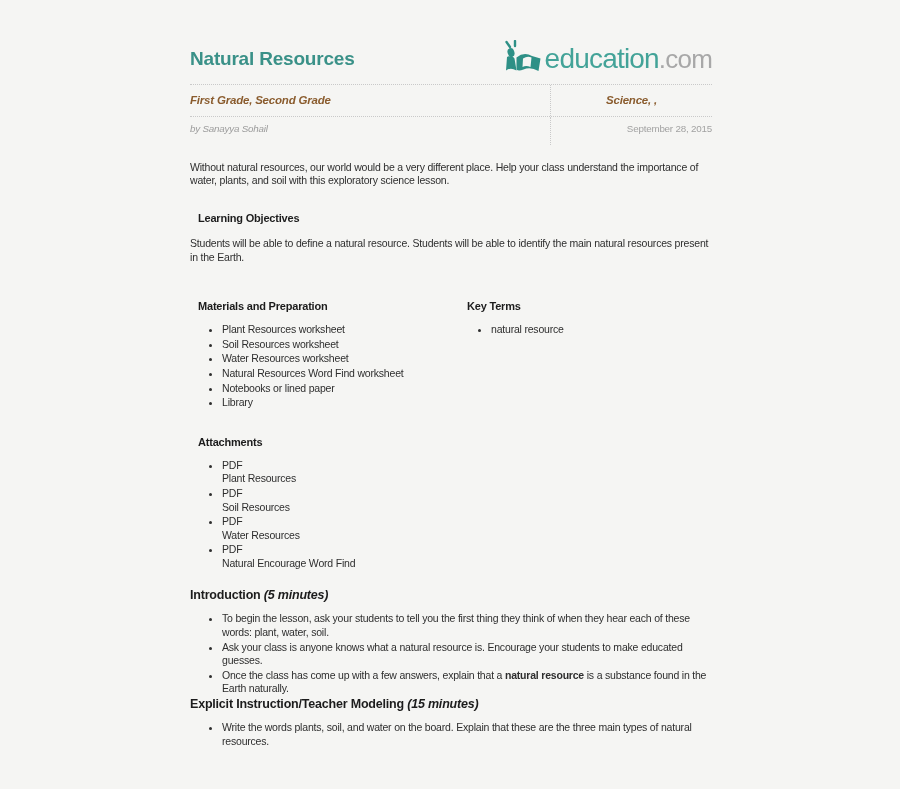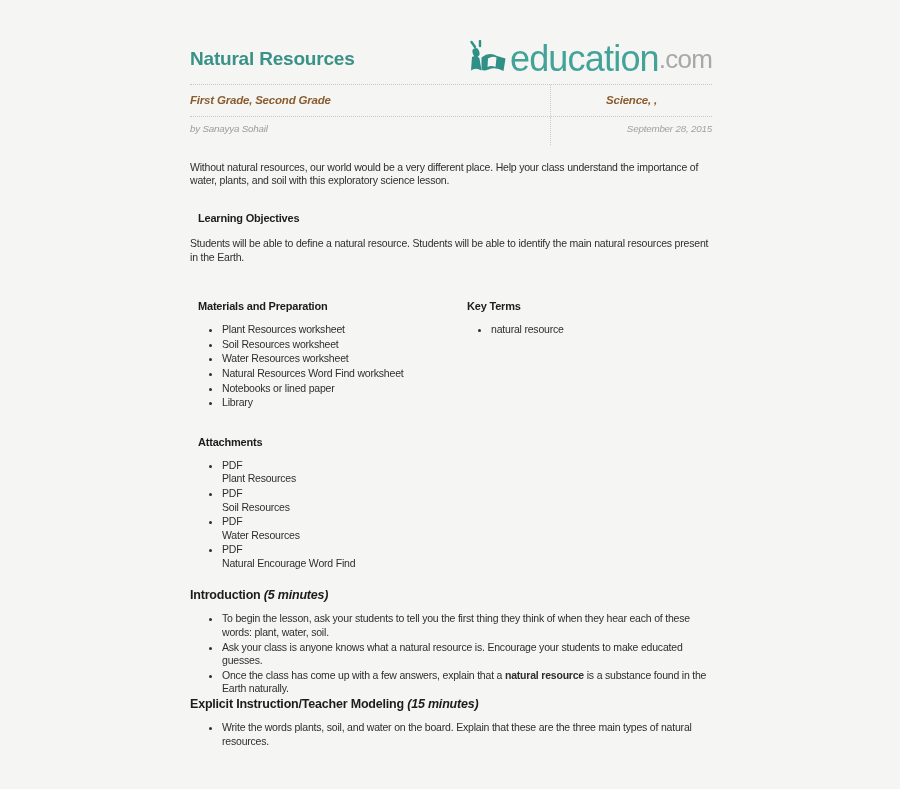--- a/index.html
+++ b/index.html
@@ -22,29 +22,29 @@
     margin-left: 190px;
     padding-top: 40px;
     font-size: 10.5px;
     line-height: 13.6px;
     letter-spacing: -0.2px;
   }
   
   .header-row { display: flex; justify-content: space-between; align-items: center; padding-bottom: 6px; }
   .page-title { font-size: 19px; font-weight: bold; color: #3a9188; letter-spacing: -0.2px; line-height: 24px; }
   .logo { display: flex; align-items: center; }
-  .logo-word { font-size: 36px; color: #43a398; letter-spacing: -0.8px; line-height: 30px; }
+  .logo-word { font-size: 28px; color: #43a398; letter-spacing: -0.8px; line-height: 30px; }
   .logo-tld { font-size: 26px; color: #a8a8a8; letter-spacing: -0.8px; line-height: 30px; }
   
   .meta-row1 { display: flex; border-top: 1px dotted #c9c9c9; border-bottom: 1px dotted #c9c9c9; }
   .meta-row2 { display: flex; }
   .meta-cell-left { width: 360px; padding: 9px 0; }
   .meta-cell-right { flex: 1; border-left: 1px dotted #c9c9c9; text-align: center; padding: 9px 0; }
   .meta-row2 .meta-cell-left { padding: 5px 0 9px; }
-  .meta-row2 .meta-cell-right { text-align: right; padding: 5px 0 9px; font-style: italic; }
+  .meta-row2 .meta-cell-right { text-align: right; padding: 5px 0 9px; }
   .grades, .subject { color: #8a5c2e; font-weight: bold; font-style: italic; font-size: 11.5px; }
   .byline { color: #9c9c9c; font-style: italic; font-size: 9.8px; }
   .date { color: #a2a2a2; font-size: 9.8px; }
   
   .overview { margin: 16px 0 0; }
   p { margin: 0; }
   h2 { font-size: 11px; font-weight: bold; color: #1c1c1c; margin: 8px; letter-spacing: -0.2px; line-height: 16px; }
   .sec-lo { margin-top: 22px; }
   .lo-body { margin-top: 11px; }
   .columns { display: flex; margin-top: 26px; }

